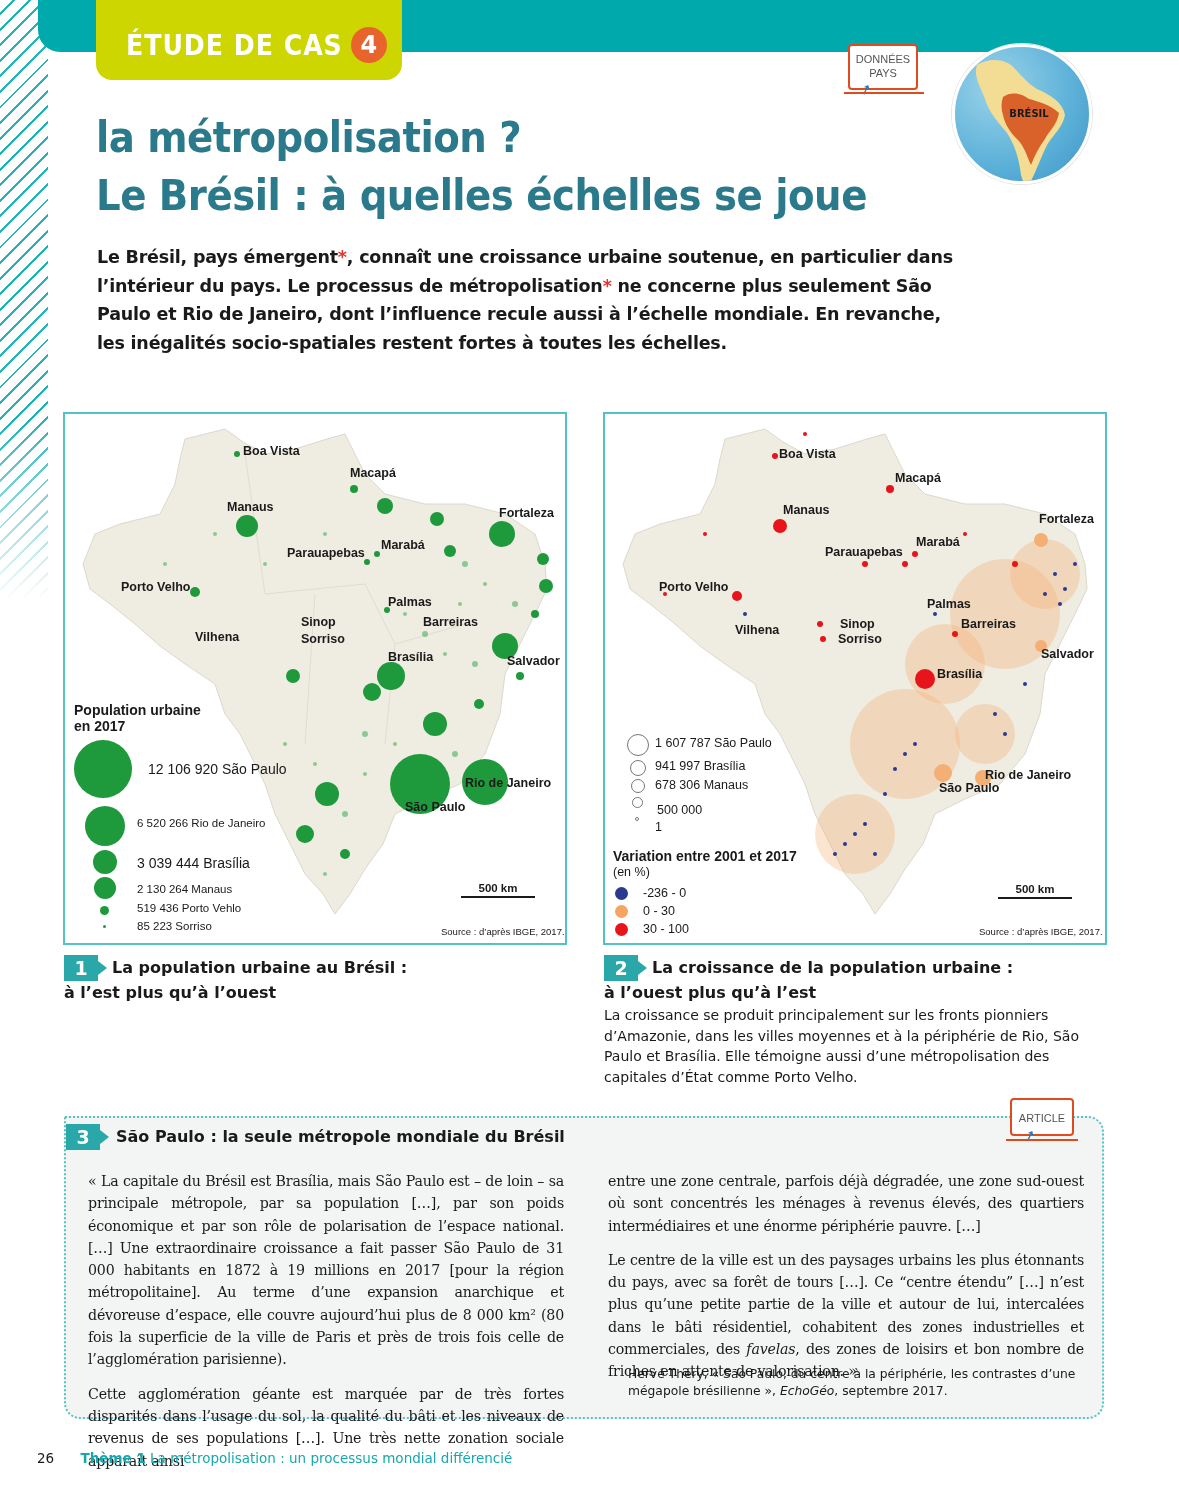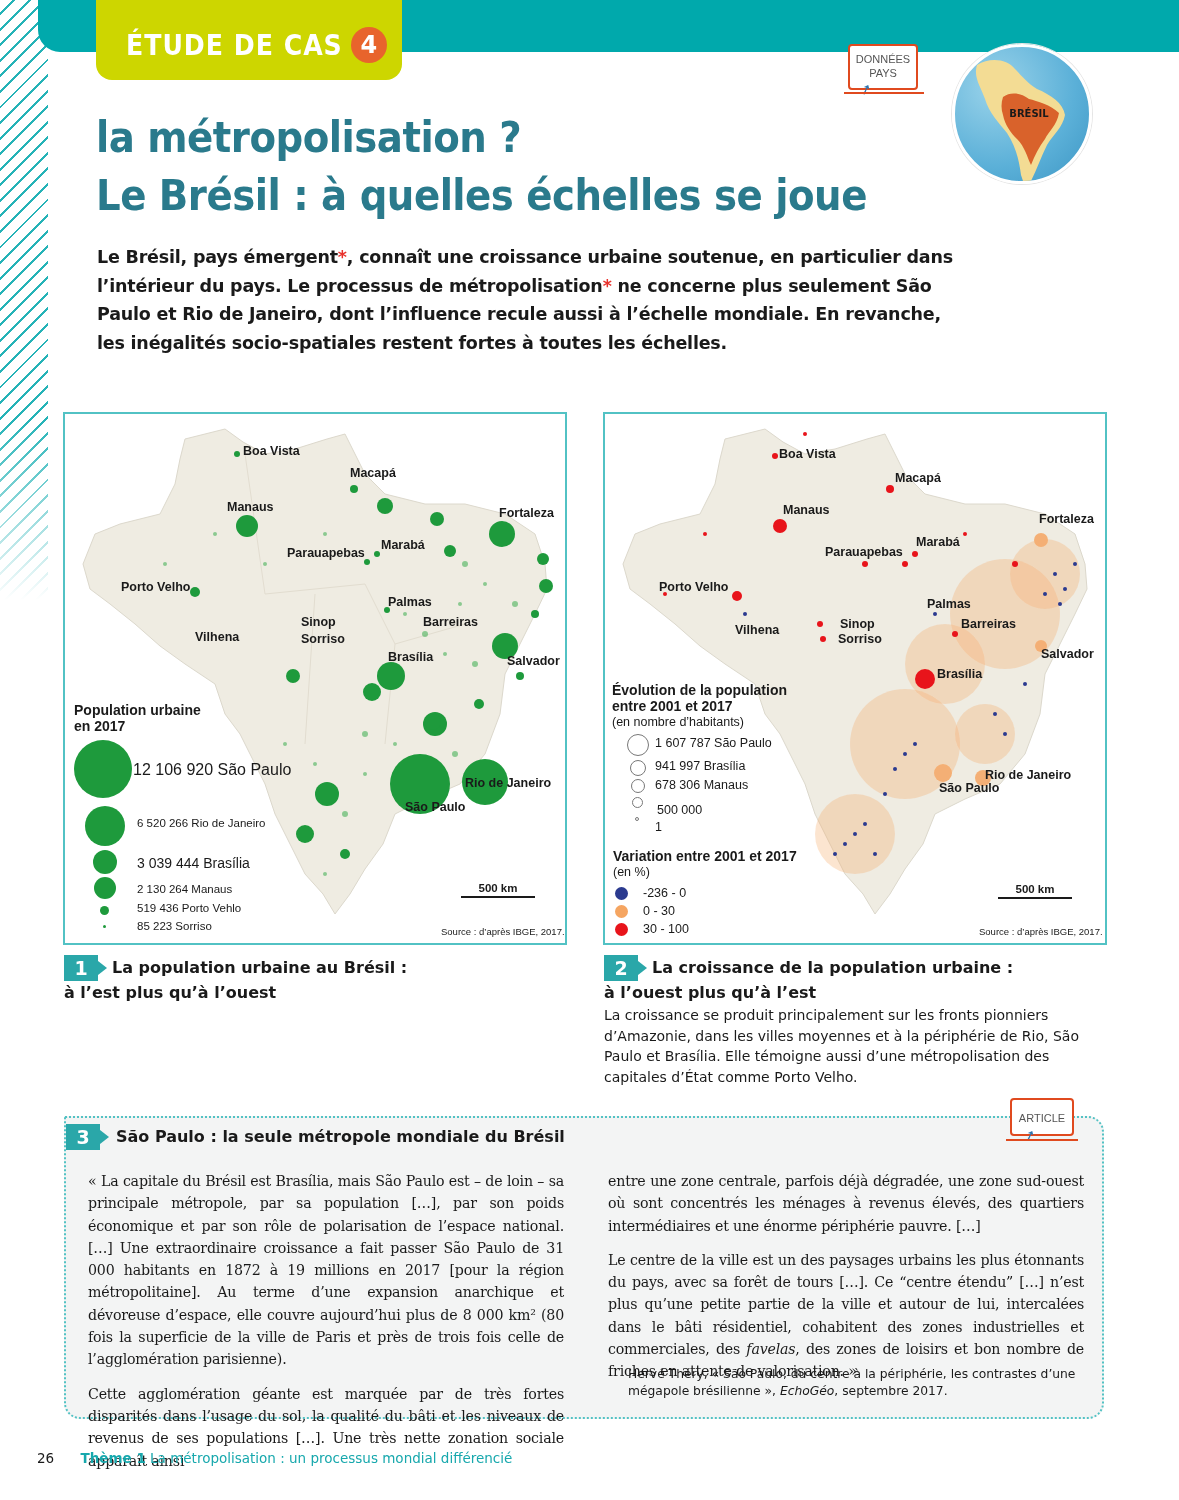--- a/index.html
+++ b/index.html
@@ -172,21 +172,21 @@
   <span class="city" style="left:323px;top:236px">Brasília</span>
   <span class="city" style="left:442px;top:240px">Salvador</span>
   <span class="city" style="left:400px;top:362px">Rio de Janeiro</span>
   <span class="city" style="left:340px;top:386px">São Paulo</span>
 
   <div class="legend-title" style="left:9px;top:288px">
     <div>Population urbaine</div>
       <div>en 2017</div>
   </div>
   <div class="dotg" style="left:9px;top:326px;width:58px;height:58px"></div>
-  <span class="leg-row2" style="left:68px;top:347px;font-size:16px">12 106 920 São Paulo</span>
+  <span class="leg-row2" style="left:83px;top:347px;font-size:14px">12 106 920 São Paulo</span>
   <div class="dotg" style="left:20px;top:392px;width:40px;height:40px"></div>
   <span class="leg-row2" style="left:72px;top:403px;font-size:11.5px">6 520 266 Rio de Janeiro</span>
   <div class="dotg" style="left:28px;top:436px;width:24px;height:24px"></div>
   <span class="leg-row2" style="left:72px;top:441px;font-size:14px">3 039 444 Brasília</span>
   <div class="dotg" style="left:29px;top:463px;width:22px;height:22px"></div>
   <span class="leg-row2" style="left:72px;top:469px;font-size:11.5px">2 130 264 Manaus</span>
   <div class="dotg" style="left:35px;top:492px;width:9px;height:9px"></div>
   <span class="leg-row2" style="left:72px;top:488px;font-size:11.5px">519 436 Porto Vehlo</span>
   <div class="dotg" style="left:38px;top:511px;width:3px;height:3px"></div>
   <span class="leg-row2" style="left:72px;top:506px;font-size:11.5px">85 223 Sorriso</span>
@@ -263,25 +263,20 @@
   <span class="city" style="left:322px;top:183px">Palmas</span>
   <span class="city" style="left:235px;top:203px">Sinop</span>
   <span class="city" style="left:233px;top:218px">Sorriso</span>
   <span class="city" style="left:356px;top:203px">Barreiras</span>
   <span class="city" style="left:130px;top:209px">Vilhena</span>
   <span class="city" style="left:332px;top:253px">Brasília</span>
   <span class="city" style="left:436px;top:233px">Salvador</span>
   <span class="city" style="left:380px;top:354px">Rio de Janeiro</span>
   <span class="city" style="left:334px;top:367px">São Paulo</span>
 
-  <div class="legend-title" style="left:7px;top:268px">
-    <div>Évolution de la population</div>
-      <div>entre 2001 et 2017</div>
-    <span class="legend-sub">(en nombre d’habitants)</span>
-  </div>
   <div class="ring" style="left:22px;top:320px;width:22px;height:22px"></div>
   <span class="leg-row2" style="left:50px;top:322px">1 607 787 São Paulo</span>
   <div class="ring" style="left:25px;top:346px;width:16px;height:16px"></div>
   <span class="leg-row2" style="left:50px;top:345px">941 997 Brasília</span>
   <div class="ring" style="left:26px;top:365px;width:14px;height:14px"></div>
   <span class="leg-row2" style="left:50px;top:364px">678 306 Manaus</span>
   <div class="ring" style="left:27px;top:383px;width:11px;height:11px"></div>
   <span class="leg-row2" style="left:52px;top:389px">500 000</span>
   <div class="ring" style="left:30px;top:403px;width:4px;height:4px"></div>
   <span class="leg-row2" style="left:50px;top:406px">1</span>

